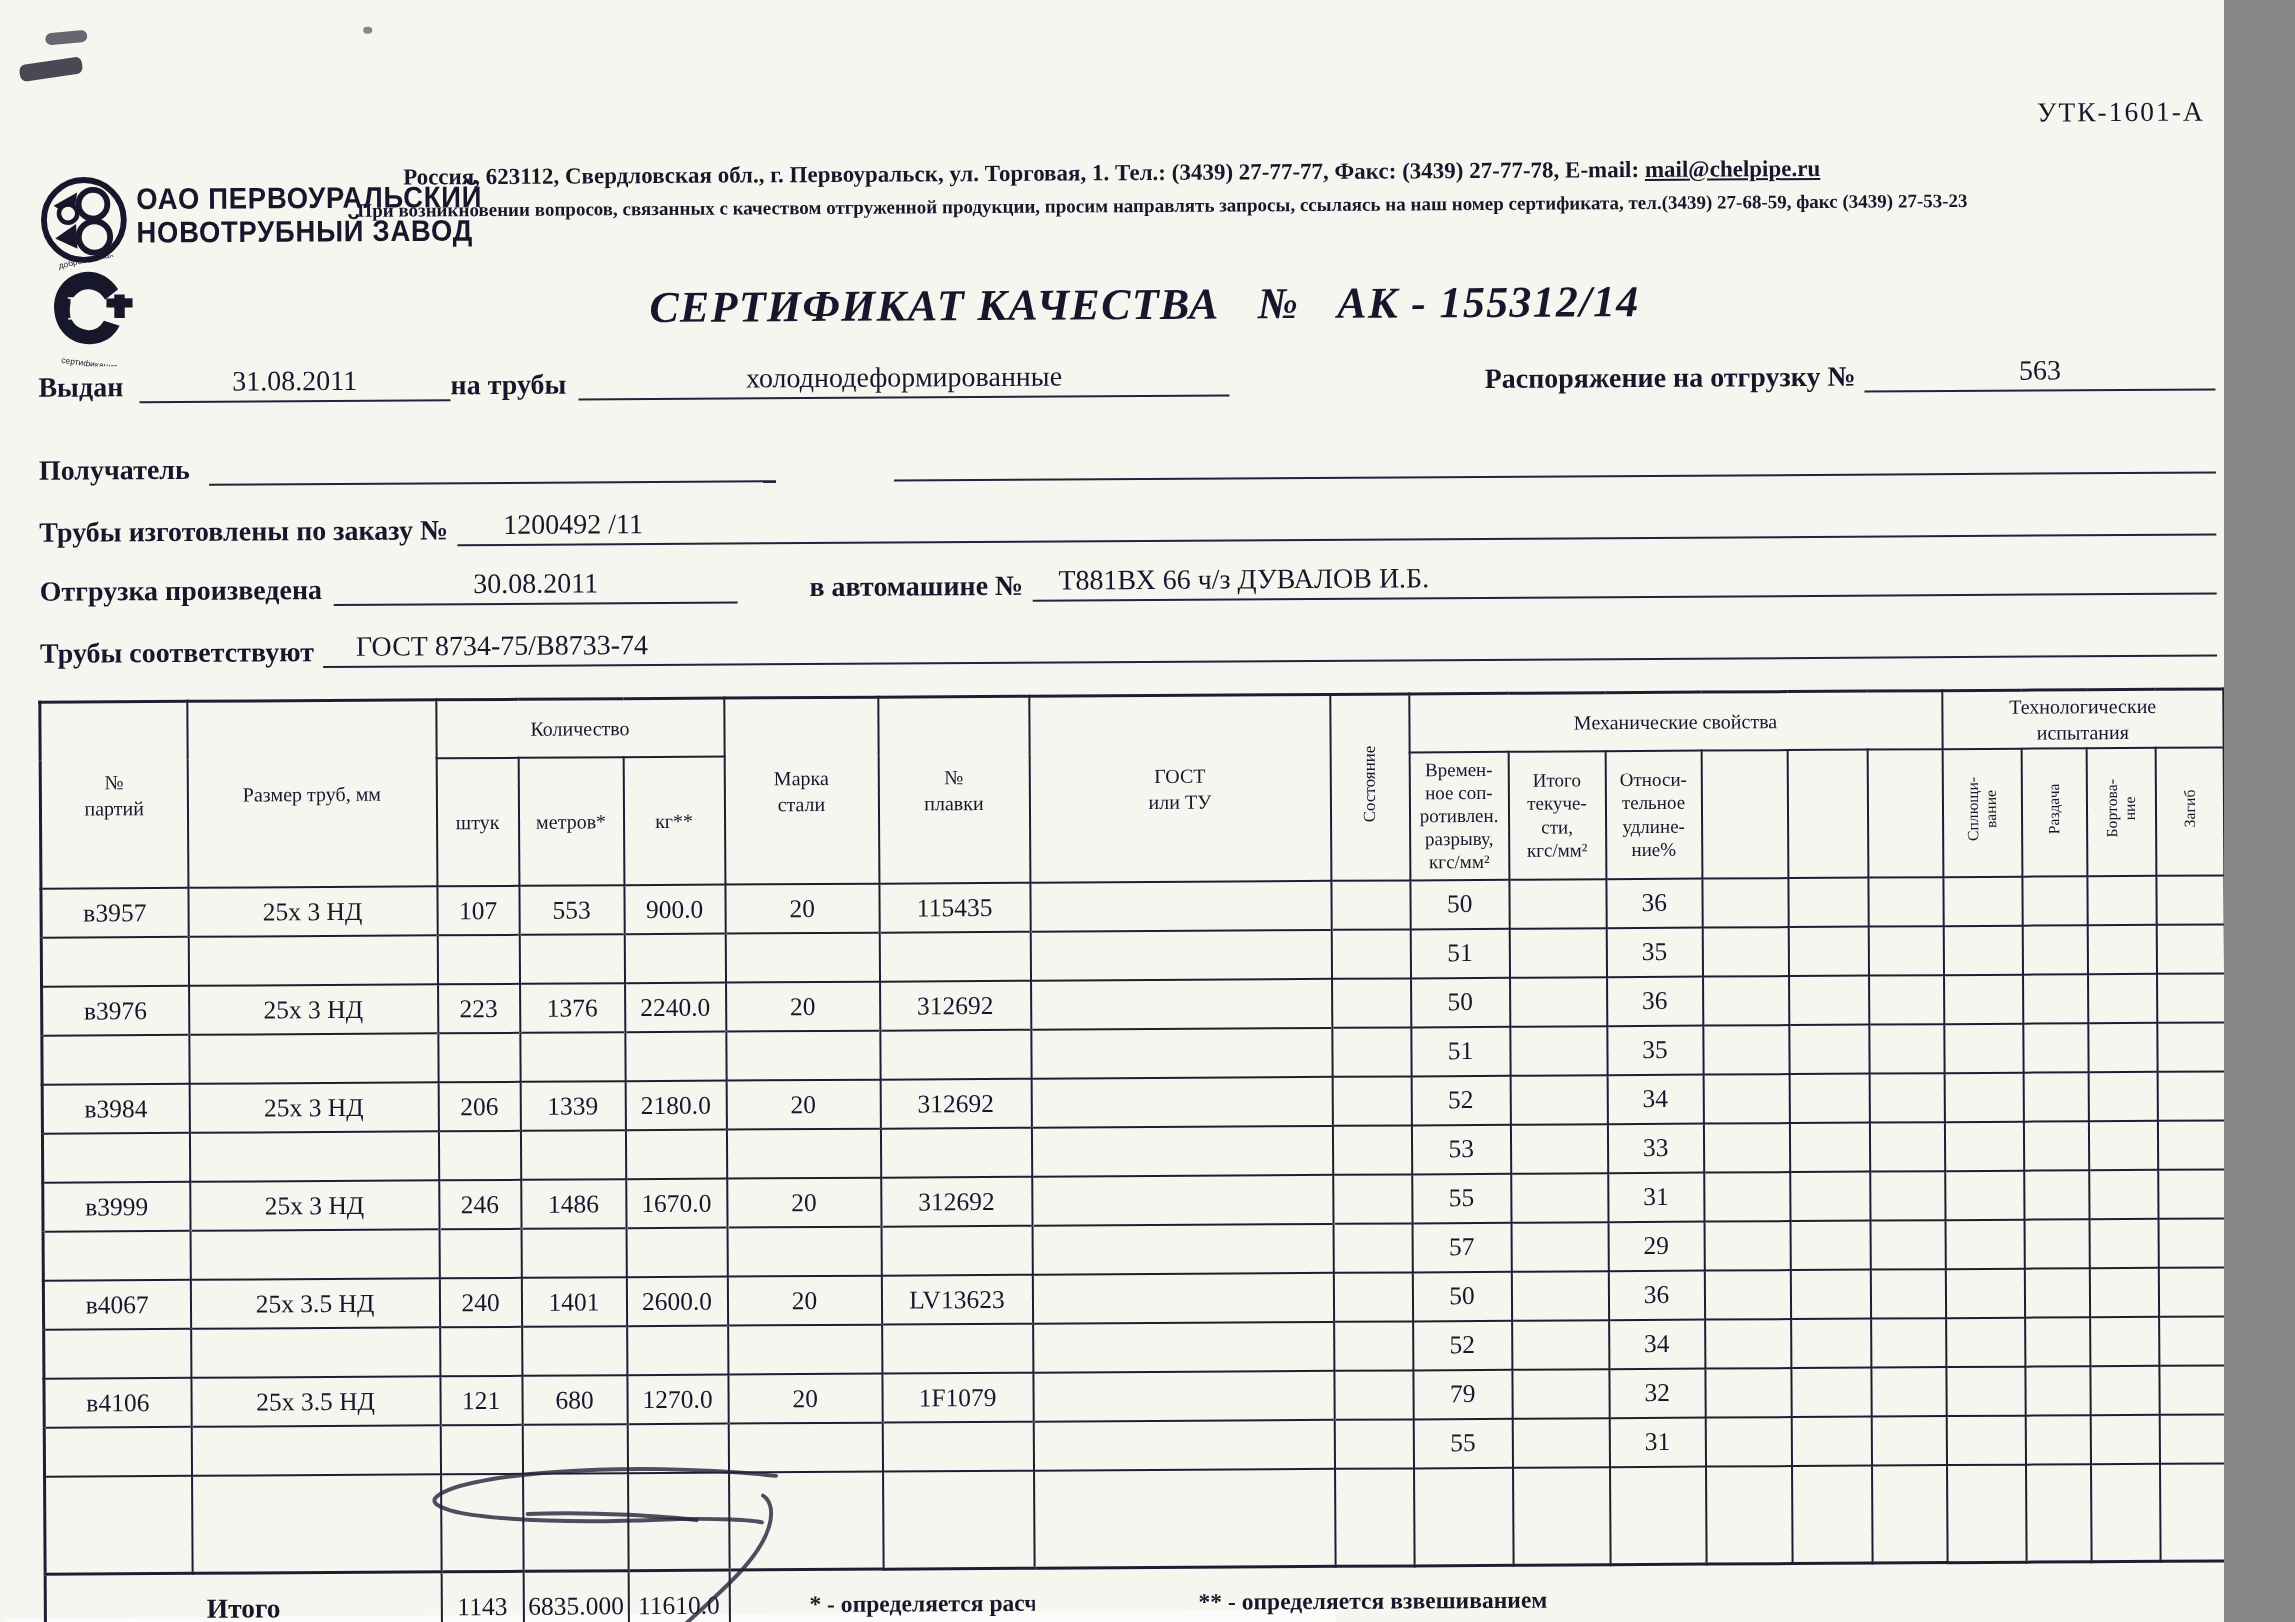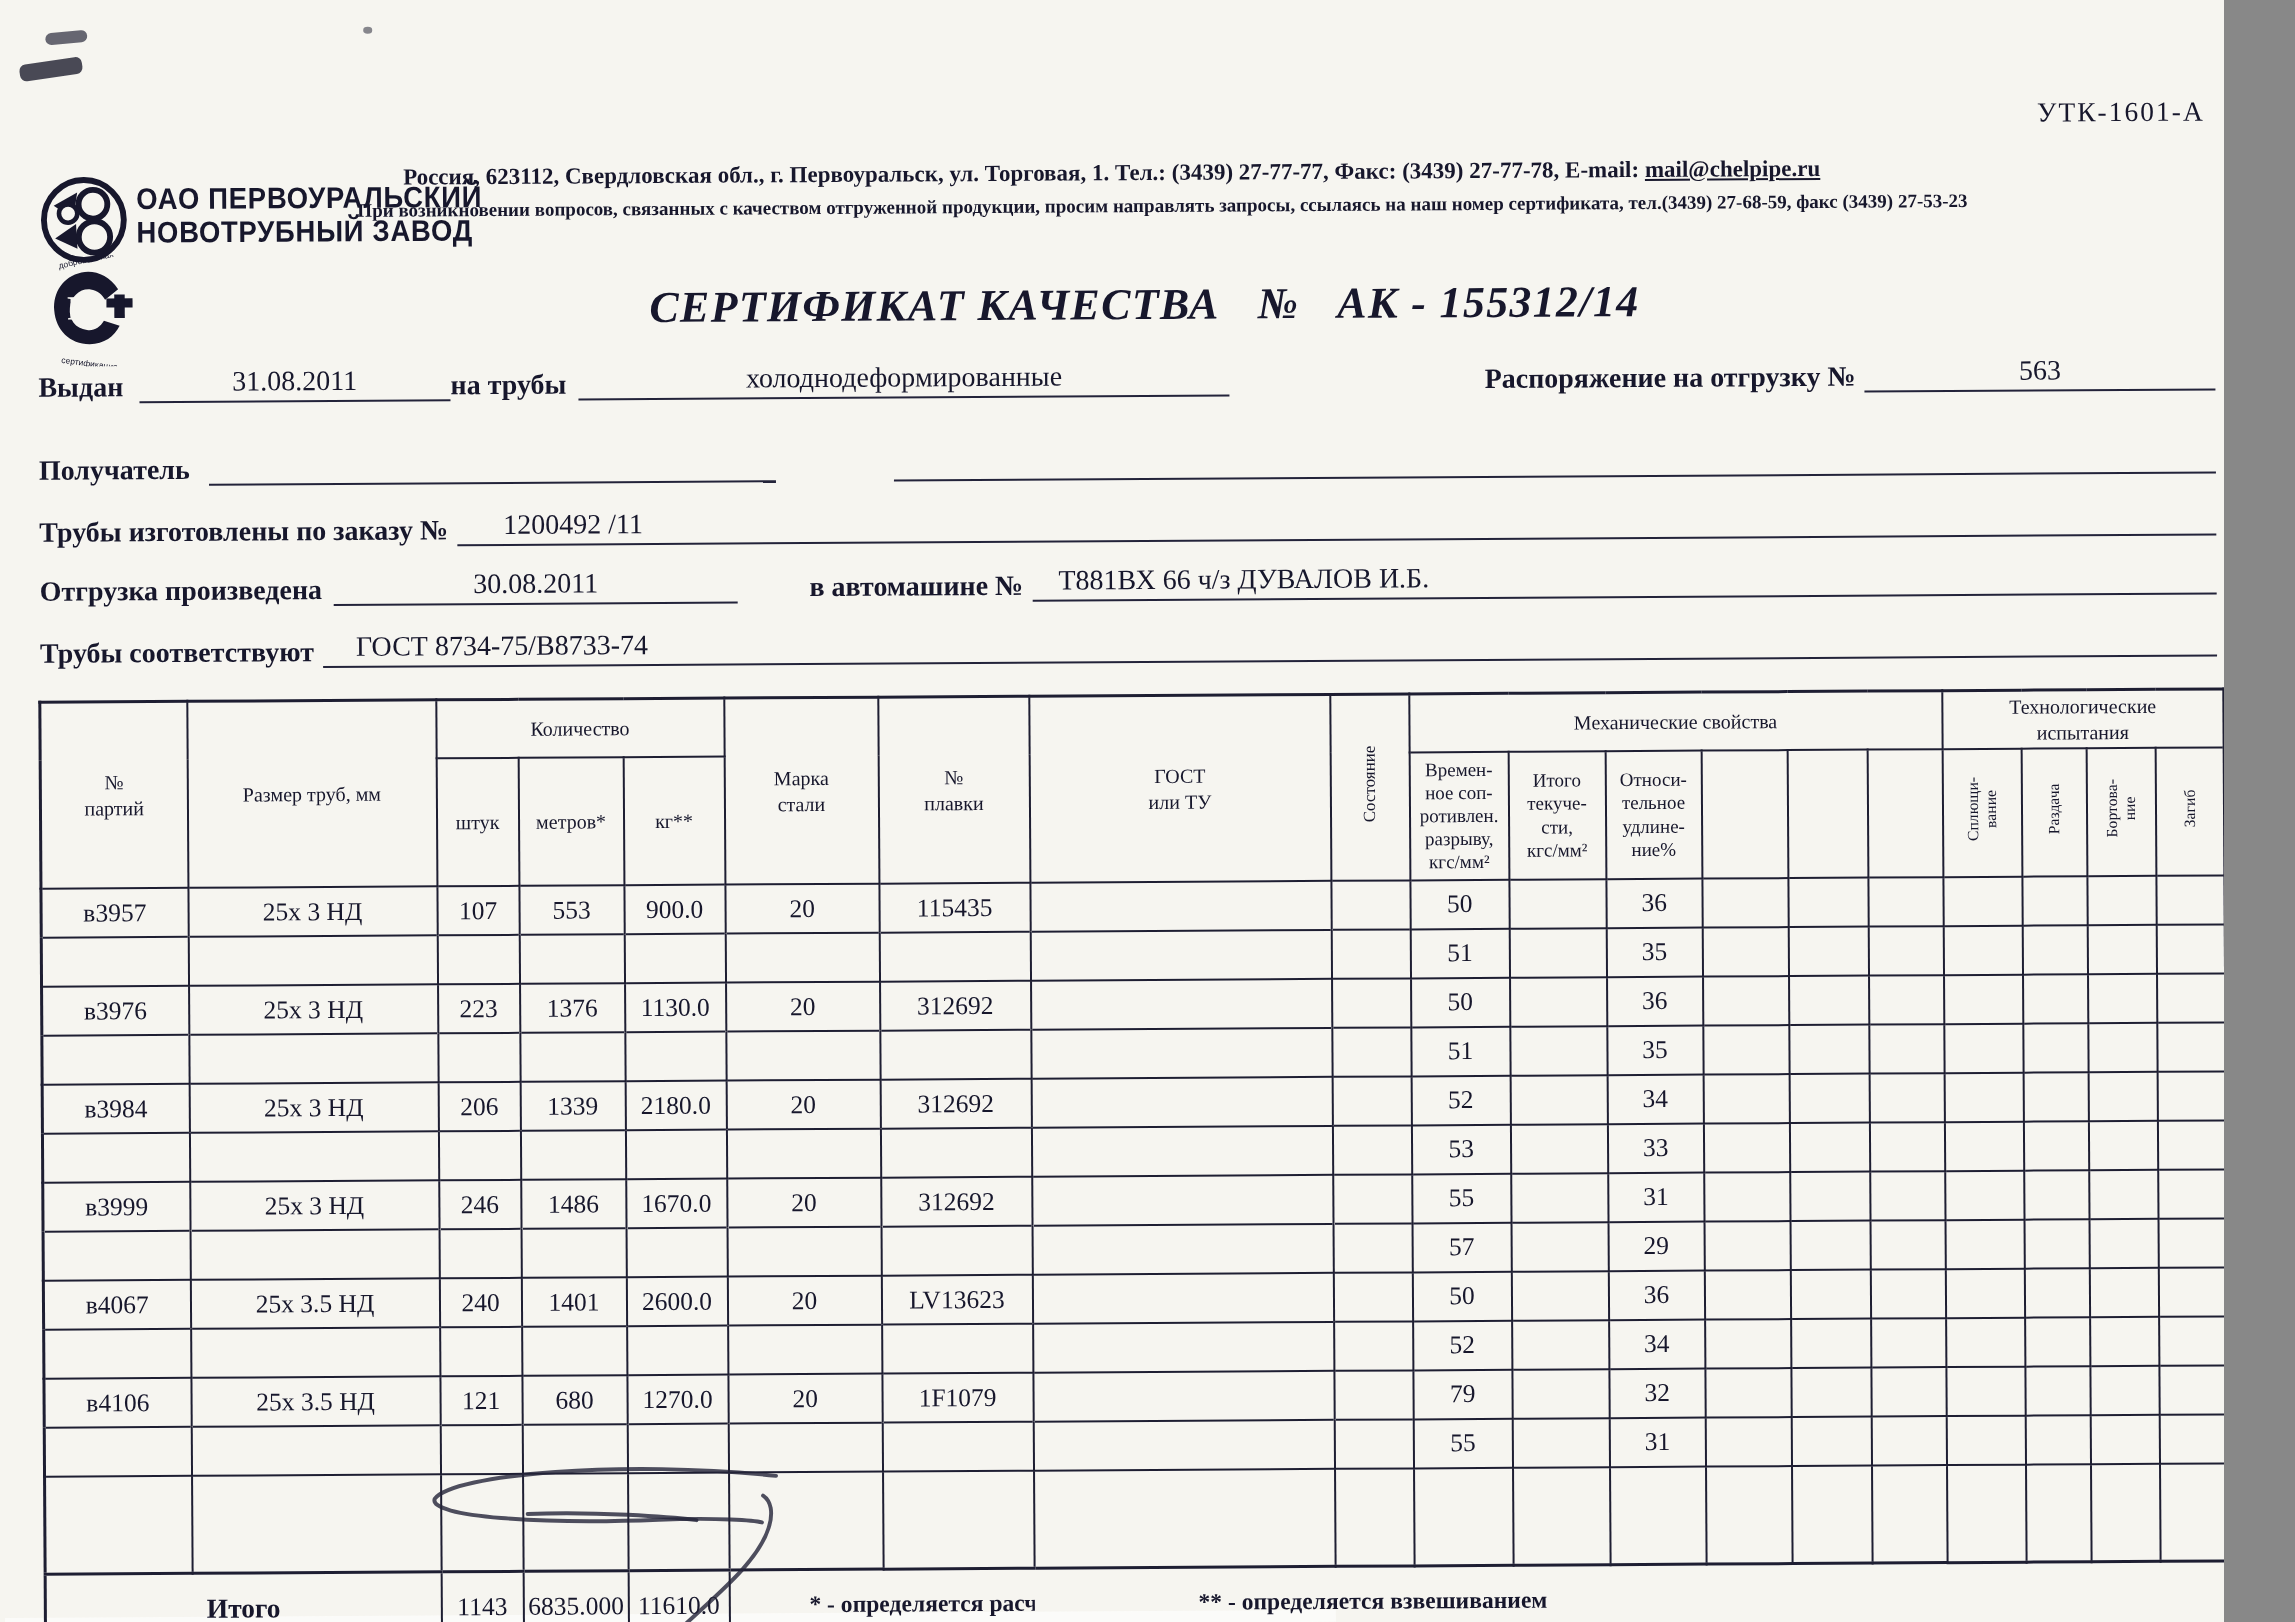--- a/index.html
+++ b/index.html
@@ -240,21 +240,21 @@
             <td></td>
             <td></td>
             <td></td>
           </tr>
 
       <tr class="bd bs">
             <td rowspan="2" class="merged">в3976</td>
             <td rowspan="2" class="merged">25х 3 НД</td>
             <td rowspan="2" class="merged">223</td>
             <td rowspan="2" class="merged">1376</td>
-            <td rowspan="2" class="merged">1130.0</td>
+            <td rowspan="2" class="merged">2240.0</td>
             <td rowspan="2" class="merged">20</td>
             <td rowspan="2" class="merged">312692</td>
             <td rowspan="2" class="merged"></td>
             <td rowspan="2" class="merged"></td>
             <td>50</td>
             <td></td>
             <td>36</td>
             <td></td>
             <td></td>
             <td></td>

